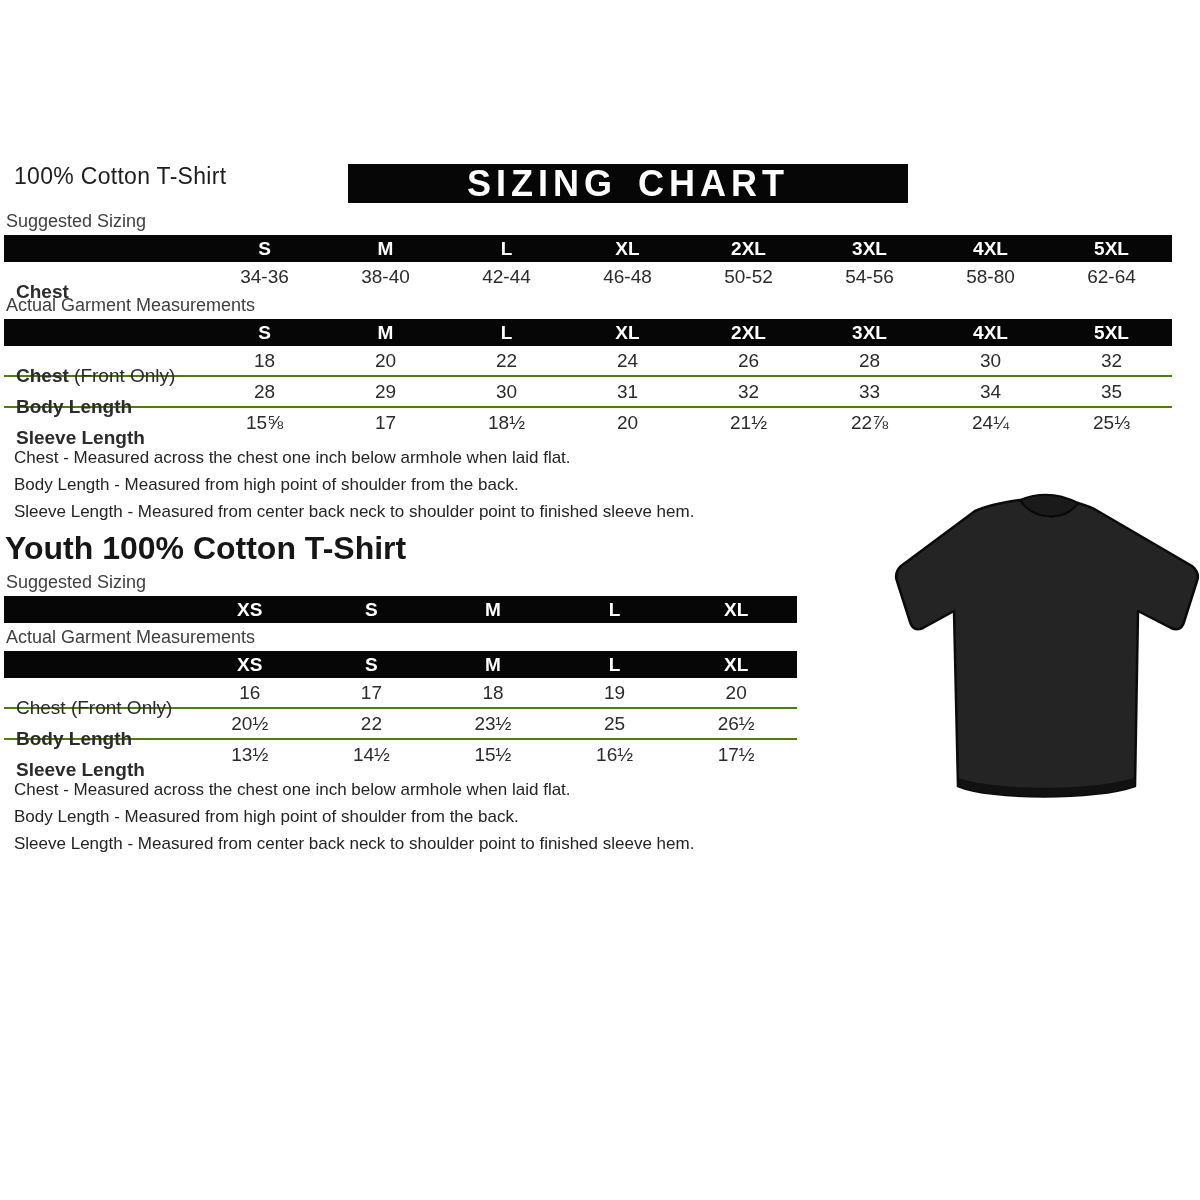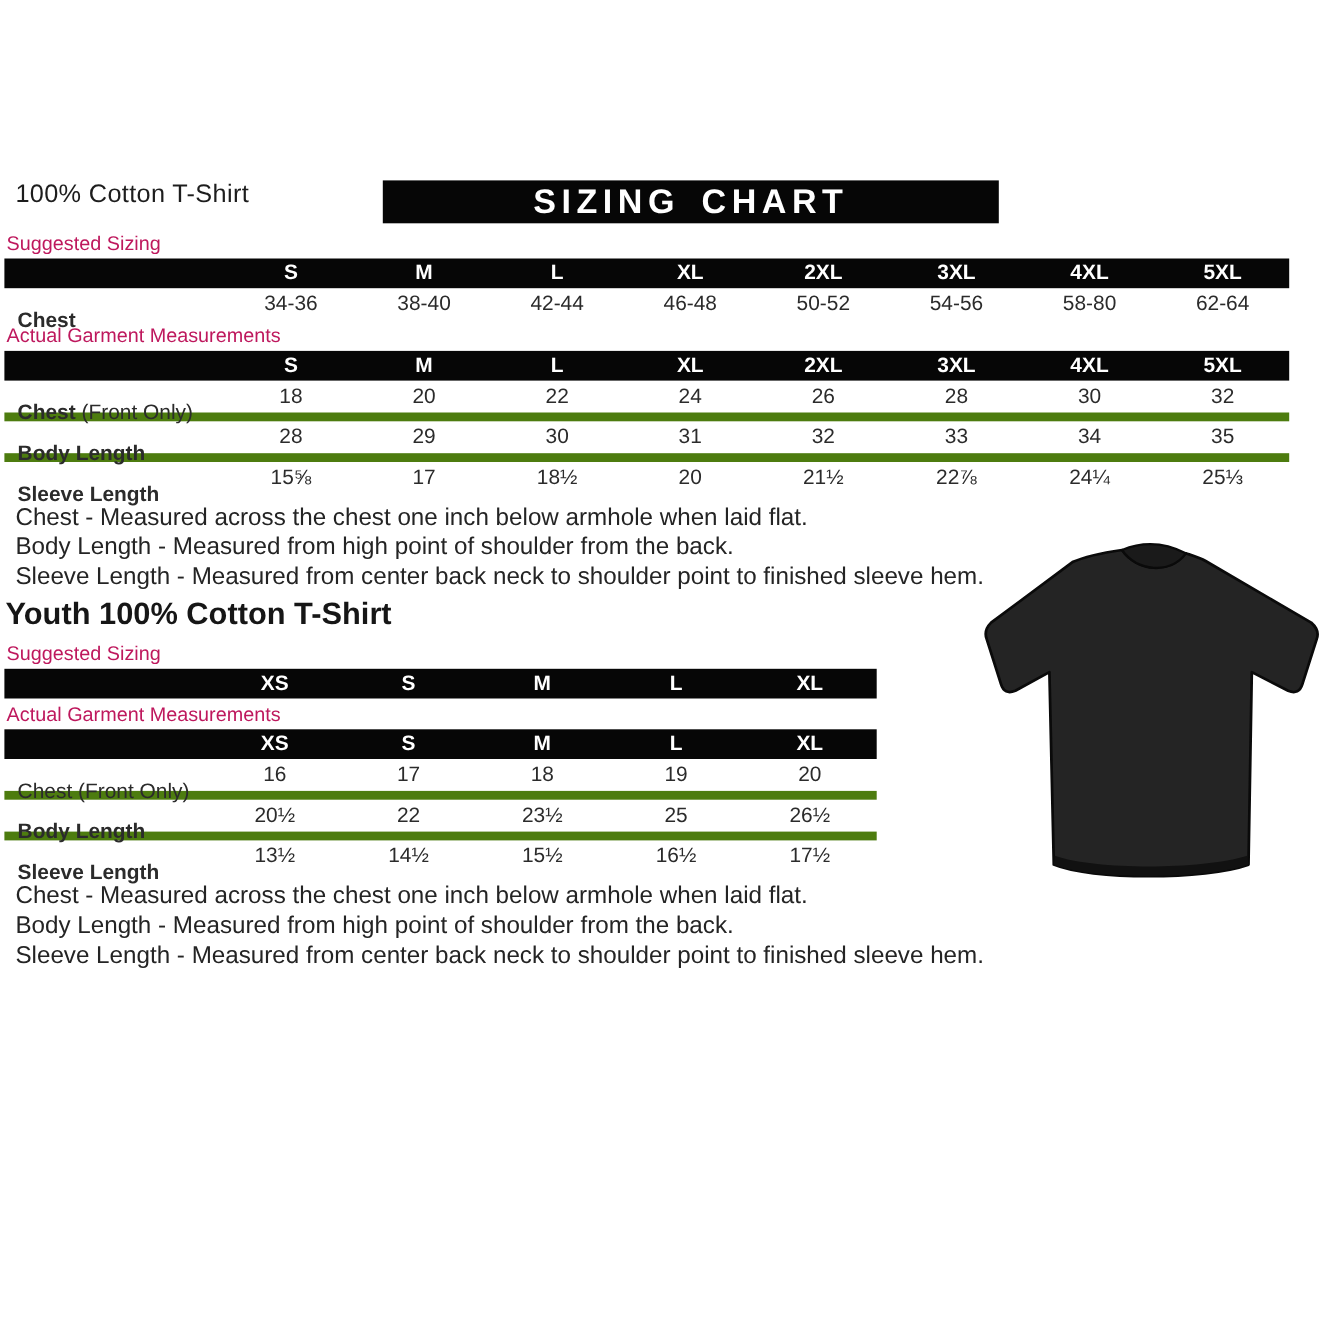--- a/index.html
+++ b/index.html
@@ -8,42 +8,42 @@
     font-family:"Liberation Sans", sans-serif;color:#222;
   }
   .page{position:relative;width:1200px;height:1200px;overflow:hidden;background:#fff;}
   .content{position:absolute;top:161px;left:0;width:1200px;}
 
   .header-row{position:relative;height:46px;}
   .product-title{position:absolute;left:14px;top:2px;font-size:23px;font-weight:400;color:#1d1d1d;letter-spacing:.3px;white-space:nowrap;}
   .banner{
     position:absolute;left:348px;top:3px;width:560px;height:39px;background:#060606;
     color:#fff;display:flex;align-items:center;justify-content:center;
-    font-weight:700;font-size:31px;letter-spacing:5px;word-spacing:6px;
+    font-weight:700;font-size:36px;letter-spacing:5px;word-spacing:6px;
   }
 
-  .section-label{font-size:18px;color:#be185d;margin:4px 0 2px 6px;height:22px;}
+  .section-label{font-size:18px;color:#404040;margin:4px 0 2px 6px;height:22px;}
   .mt-big{}
   .tbl{margin-left:4px;}
   .tbl.adult{width:1168px;}
   .tbl.youth{width:793px;}
   .trow{display:flex;align-items:center;}
   .trow.thead{background:#060606;color:#fff;height:27px;font-weight:700;font-size:19px;}
   .trow.body{height:29px;font-size:19px;color:#2b2b2b;}
   .cell{flex:1;text-align:center;white-space:nowrap;}
   .cell.lbl{flex:0 0 200px;text-align:left;padding-left:12px;box-sizing:border-box;margin-top:30px;}
   .tbl.youth .cell.lbl{flex:0 0 185px;}
-  .tbl.lined .trow.body{border-bottom:8px solid #4d7c0f;}
+  .tbl.lined .trow.body{border-bottom:2px solid #4d7c0f;}
   .tbl.lined .trow.body:last-child{border-bottom:none;}
   .b{font-weight:700;}
 
-  .notes{list-style:none;margin:12px 0 0 0;padding:0 0 0 14px;font-size:22px;color:#242424;}
+  .notes{list-style:none;margin:12px 0 0 0;padding:0 0 0 14px;font-size:17px;color:#242424;}
   .notes li{margin-bottom:10px;line-height:17px;}
 
-  .youth-title{font-size:28px;font-weight:700;color:#161616;margin:4px 0 0 5px;height:34px;}
+  .youth-title{font-size:32px;font-weight:700;color:#161616;margin:4px 0 0 5px;height:34px;}
 
   .tshirt{position:absolute;left:886px;top:486px;width:314px;height:322px;}
 </style>
 </head>
 <body>
 
 <div class="page">
   <div class="content">
 
     <div class="header-row">

